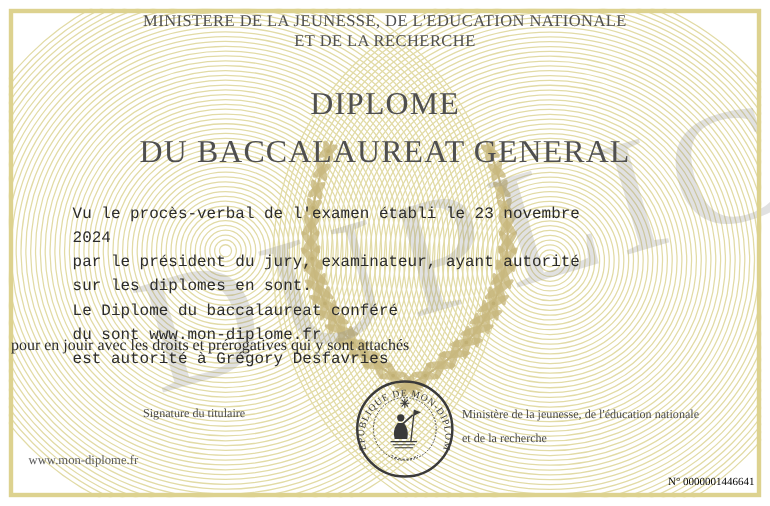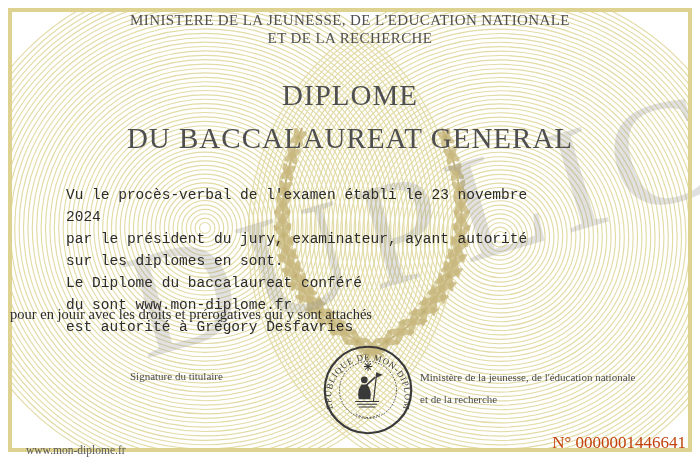--- a/index.html
+++ b/index.html
@@ -41,24 +41,24 @@
   }
   .sig{
     position:absolute; left:130px; top:370px; width:190px; 
     font-size:11px; color:#4a4a4a;
   }
   .ministry{
     position:absolute; left:420px; top:366px; width:260px;
     font-size:11px; line-height:22px; color:#4a4a4a;
   }
   .url{
-    position:absolute; left:26px; top:444px; font-size:11.5px; color:#5a5a5a;
+    position:absolute; left:26px; top:413px; font-size:11.5px; color:#5a5a5a;
   }
   .serial{
-    position:absolute; right:14px; top:433px; font-size:17px; color:#c2410c;
+    position:absolute; right:14px; top:433px; font-size:10px; color:#000000;
   }
   .seal{position:absolute; left:322px; top:344px;}
   .wreath{position:absolute; left:222px; top:118px;}
 </style>
 </head>
 <body>
 
 <div class="cert">
 
   <svg class="bg" width="700" height="460" viewBox="0 0 700 460" aria-hidden="true">

